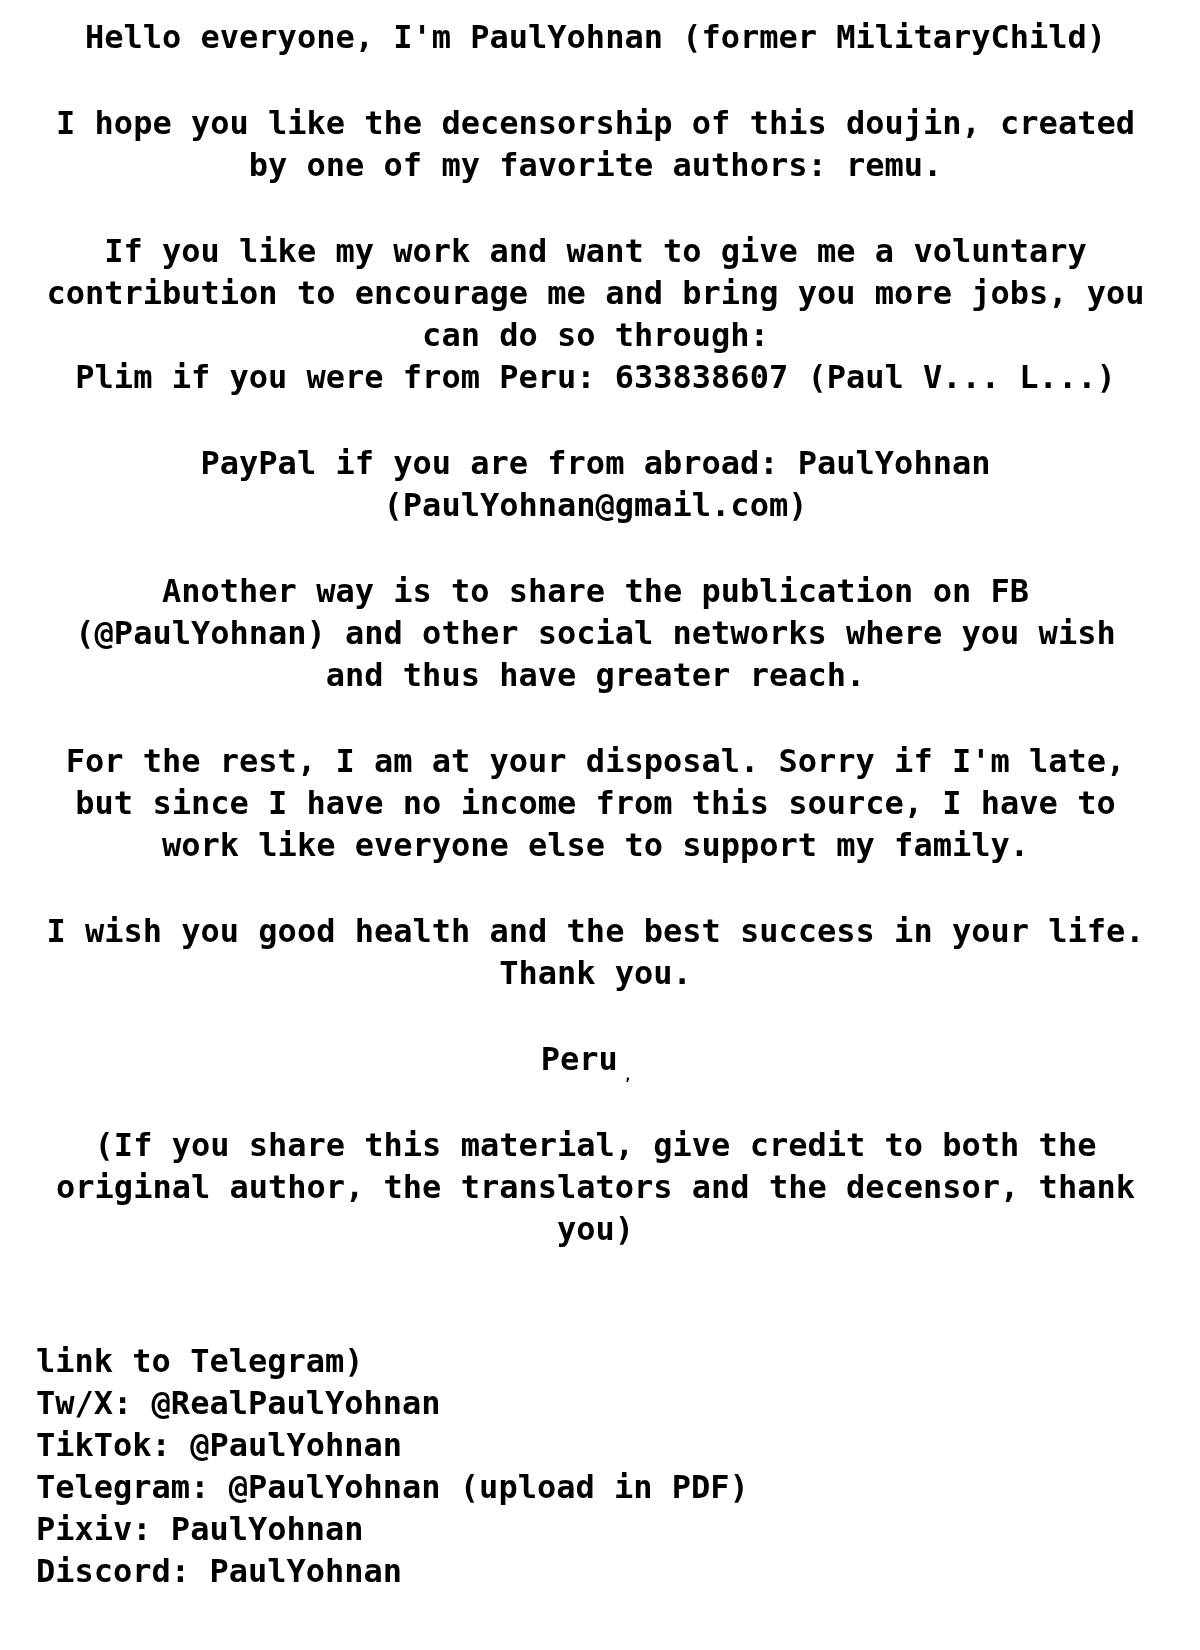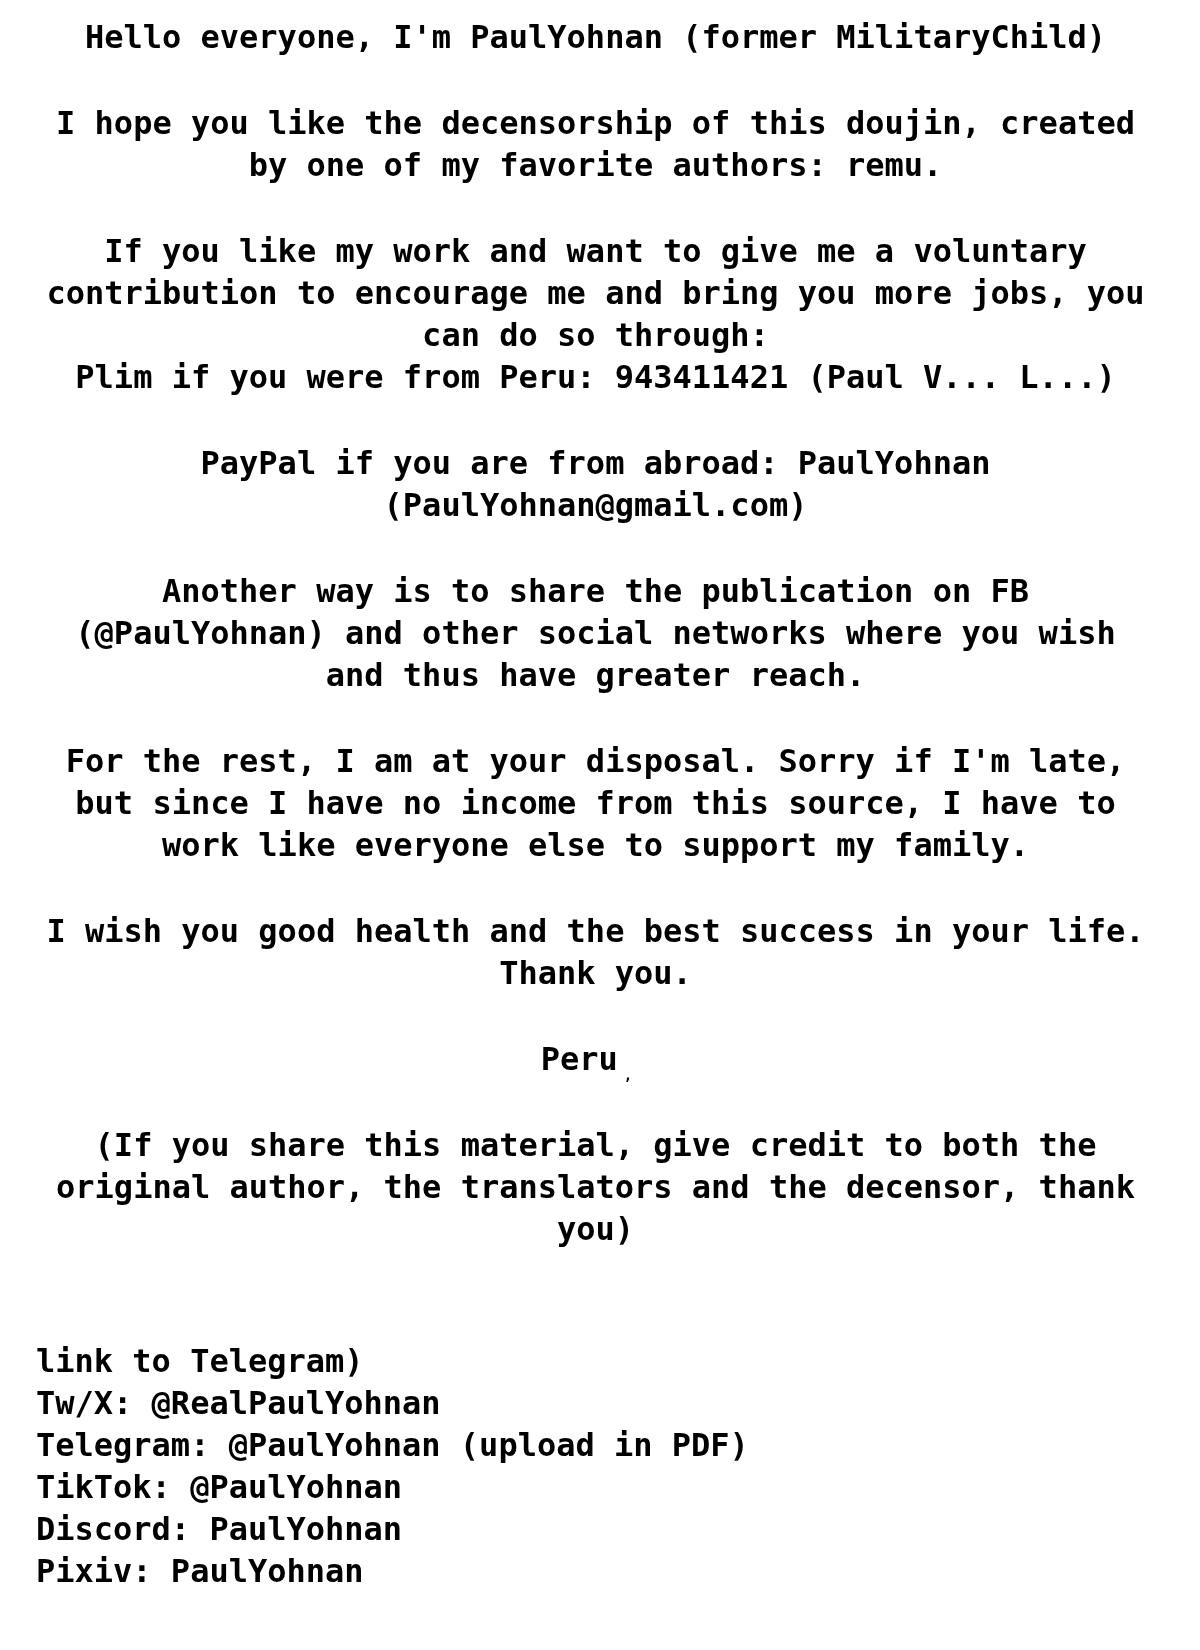--- a/index.html
+++ b/index.html
@@ -48,21 +48,21 @@
       <div class="line">Hello everyone, I'm PaulYohnan (former MilitaryChild)</div>
     </div>
     <div class="para center">
       <div class="line">I hope you like the decensorship of this doujin, created</div>
       <div class="line">by one of my favorite authors: remu.</div>
     </div>
     <div class="para center">
       <div class="line">If you like my work and want to give me a voluntary</div>
       <div class="line">contribution to encourage me and bring you more jobs, you</div>
       <div class="line">can do so through:</div>
-      <div class="line">Plim if you were from Peru: 943411421 (Paul V... L...)</div>
+      <div class="line">Plim if you were from Peru: 633838607 (Paul V... L...)</div>
     </div>
     <div class="para center">
       <div class="line">PayPal if you are from abroad: PaulYohnan</div>
       <div class="line">(PaulYohnan@gmail.com)</div>
     </div>
     <div class="para center">
       <div class="line">Another way is to share the publication on FB</div>
       <div class="line">(@PaulYohnan) and other social networks where you wish</div>
       <div class="line">and thus have greater reach.</div>
     </div>
@@ -79,18 +79,18 @@
       <div class="line">Peru<span class="stray-mark">,</span></div>
     </div>
     <div class="para center">
       <div class="line">(If you share this material, give credit to both the</div>
       <div class="line">original author, the translators and the decensor, thank</div>
       <div class="line">you)</div>
     </div>
     <div class="para left extra-gap">
       <div class="line">link to Telegram)</div>
       <div class="line">Tw/X: @RealPaulYohnan</div>
+      <div class="line">TikTok: @PaulYohnan</div>
       <div class="line">Telegram: @PaulYohnan (upload in PDF)</div>
-      <div class="line">TikTok: @PaulYohnan</div>
+      <div class="line">Pixiv: PaulYohnan</div>
       <div class="line">Discord: PaulYohnan</div>
-      <div class="line">Pixiv: PaulYohnan</div>
     </div>
   </main>
 
 </body></html>

